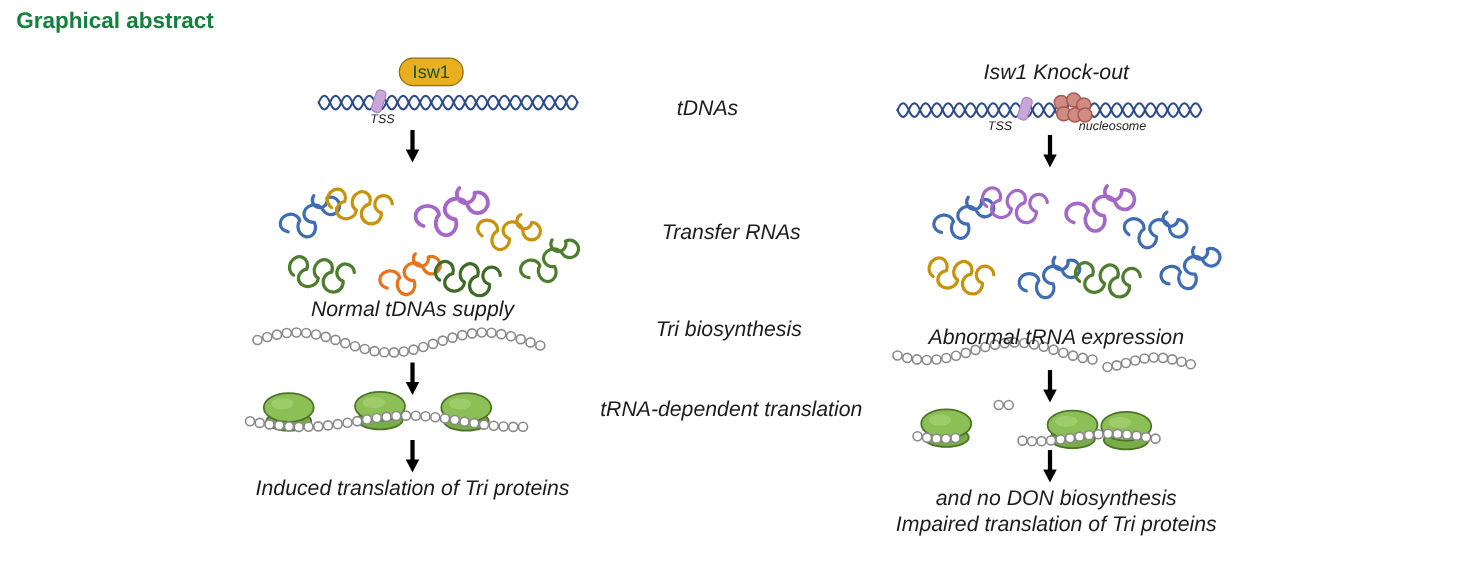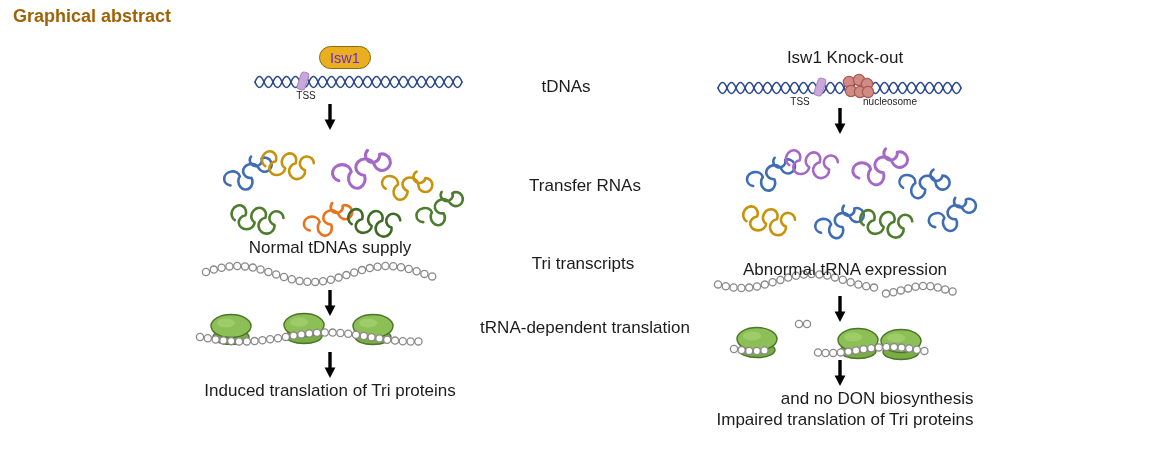--- a/index.html
+++ b/index.html
@@ -1,25 +1,25 @@
 <!DOCTYPE html>
 <html><head>
 <meta charset="utf-8">
 <style>
   html,body{margin:0;padding:0;background:#fff;}
   .canvas{position:relative;width:1174px;height:449px;background:#fff;overflow:hidden;
           font-family:"Liberation Sans",sans-serif;color:#1c1c1c;}
   .gfx{position:absolute;left:0;top:0;}
-  .heading{position:absolute;left:13px;top:6px;font-size:18px;font-weight:bold;color:#a16207;white-space:nowrap;}
+  .heading{position:absolute;left:13px;top:6px;font-size:18px;font-weight:bold;color:#15803d;white-space:nowrap;}
   .lbl{position:absolute;font-size:17px;color:#1c1c1c;white-space:nowrap;}
-  .ctr{transform:translateX(-50%);text-align:right;}
+  .ctr{transform:translateX(-50%);text-align:center;font-style:italic;}
   .small{font-size:10px;}
   .isw1-box{position:absolute;left:319px;top:46px;width:52px;height:23px;background:#e9af1e;
             border:1.5px solid #8a6a14;border-radius:12px;display:flex;align-items:center;
-            justify-content:center;font-size:14.5px;color:#6d28d9;box-sizing:border-box;}
+            justify-content:center;font-size:14.5px;color:#14532d;box-sizing:border-box;}
   .outcome div{line-height:21px;}
   .beads circle{fill:#fff;stroke:#8a8a8a;stroke-width:1.3;}
 </style>
 </head>
 <body>
 
 <div class="canvas">
 
   <svg class="gfx" width="1174" height="449" viewBox="0 0 1174 449">
     <defs>
@@ -229,21 +229,21 @@
     <use href="#arrow" transform="translate(840,360)"></use>
   </svg>
 
   <div class="heading">Graphical abstract</div>
 
   <div class="isw1-box">Isw1</div>
   <div class="lbl ctr small" style="left:306px;top:90px">TSS</div>
 
   <div class="lbl ctr" style="left:566px;top:77px">tDNAs</div>
   <div class="lbl ctr" style="left:585px;top:176px">Transfer RNAs</div>
-  <div class="lbl ctr" style="left:583px;top:254px">Tri transcripts</div>
+  <div class="lbl ctr" style="left:583px;top:254px">Tri biosynthesis</div>
   <div class="lbl ctr" style="left:585px;top:318px">tRNA-dependent translation</div>
 
   <div class="lbl ctr" style="left:845px;top:48px">Isw1 Knock-out</div>
   <div class="lbl ctr small" style="left:800px;top:96px">TSS</div>
   <div class="lbl ctr small" style="left:890px;top:96px">nucleosome</div>
 
   <div class="lbl ctr" style="left:330px;top:238px">Normal tDNAs supply</div>
   <div class="lbl ctr" style="left:845px;top:260px">Abnormal tRNA expression</div>
 
   <div class="lbl ctr outcome" style="left:330px;top:380px">

